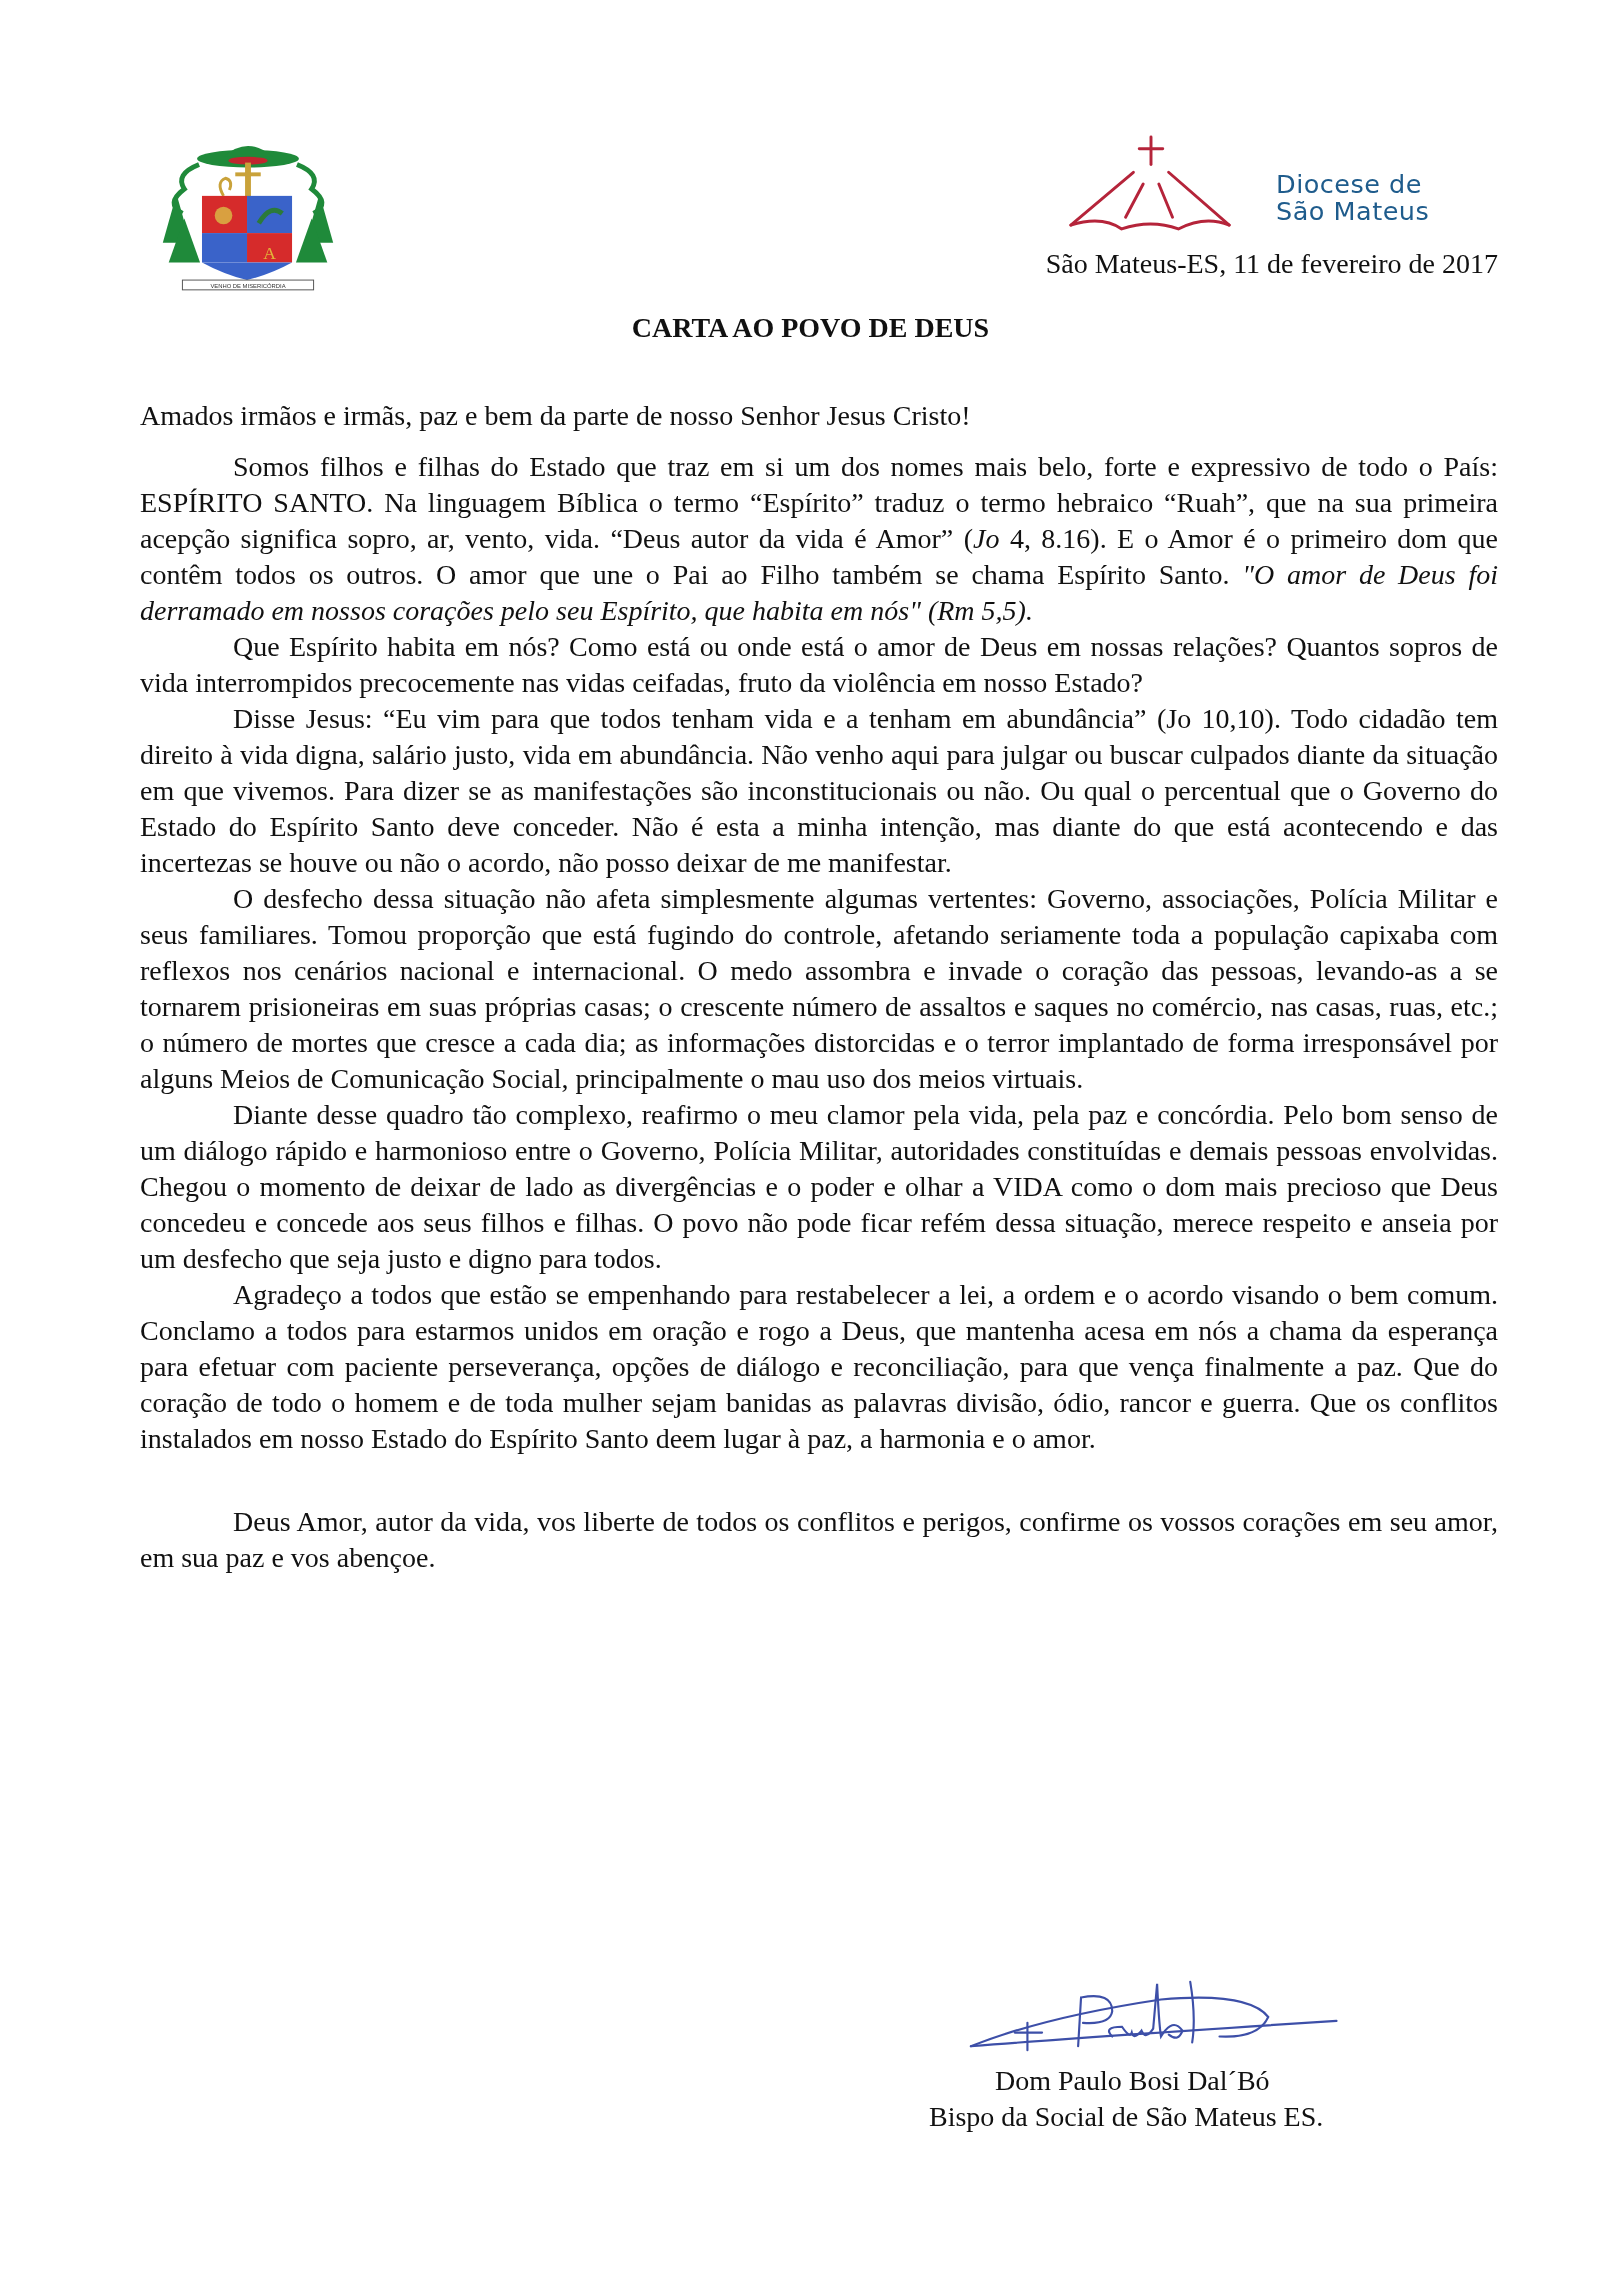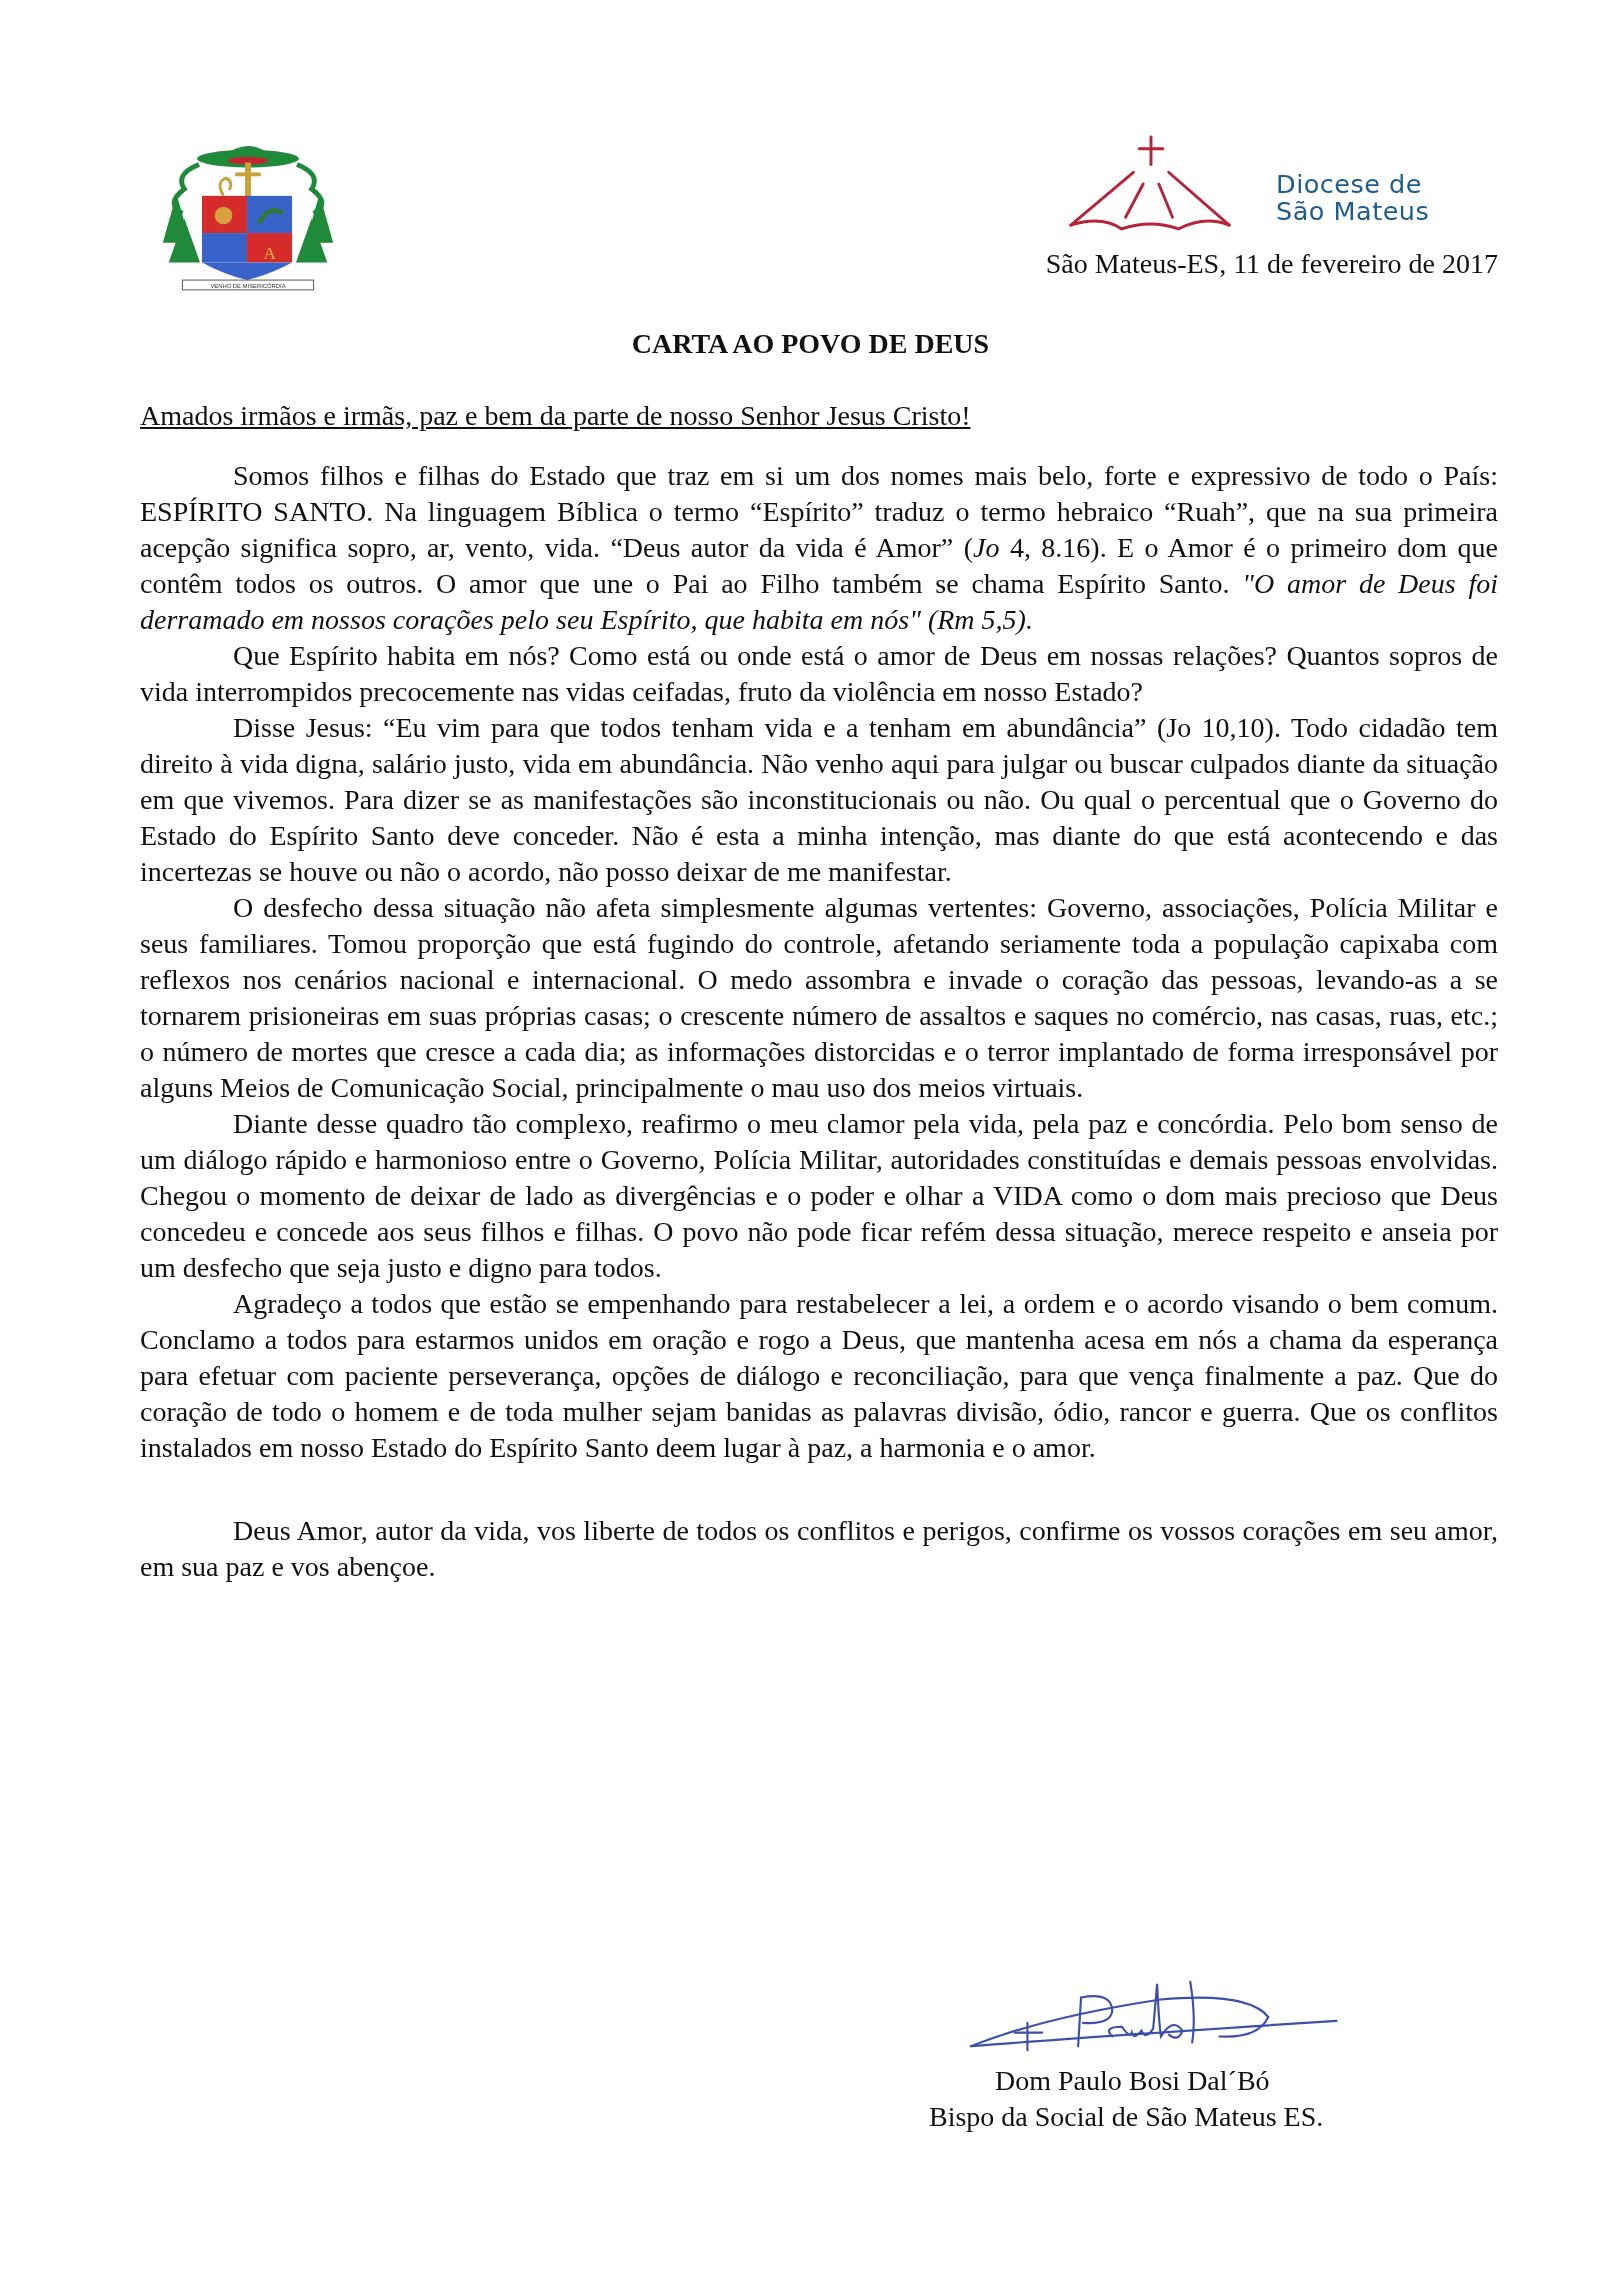--- a/index.html
+++ b/index.html
@@ -6,24 +6,24 @@
   body { width: 1621px; height: 2293px; position: relative; overflow: hidden;
          font-family: "Liberation Serif", "DejaVu Serif", serif; color: #111; }
   .page { position: absolute; left: 0; top: 0; width: 1621px; height: 2293px; }
 
   .coat { position: absolute; left: 155px; top: 135px; width: 186px; height: 157px; }
   .diocese-logo { position: absolute; left: 1063px; top: 135px; width: 412px; height: 98px; }
   .diocese-text { position: absolute; left: 1243px; top: 171px; font-family: "DejaVu Sans", "Liberation Sans", sans-serif;
                   color: #1f5c8c; font-size: 25.5px; line-height: 27.4px; letter-spacing: 0.5px; margin-left: 33px; }
 
   .date { position: absolute; right: 123px; top: 248px; font-size: 28px; text-align: right; }
-  .title { position: absolute; left: 0; width: 1621px; top: 328px; text-align: center; font-weight: bold; font-size: 28px; }
+  .title { position: absolute; left: 0; width: 1621px; top: 312px; text-align: center; font-weight: bold; font-size: 28px; }
 
   .body-text { position: absolute; left: 140px; width: 1358px; top: 398px; font-size: 28px; line-height: 36px; }
-  .greeting { margin: 0 0 24px 0; text-decoration: underline; }
+  .greeting { margin: 0 0 15px 0; }
   .para { margin: 0; text-align: justify; text-indent: 93px; }
   .para.gap { margin-top: 47px; }
   em { font-style: italic; }
 
   .signature { position: absolute; left: 965px; top: 1978px; width: 392px; height: 78px; }
   .signer { position: absolute; left: 0; width: 1621px; top: 2063px; font-size: 28px; line-height: 36px; }
   .signer .name { position: absolute; left: 995px; top: 0; white-space: nowrap; font-family: Liberation Serif, serif; }
   .signer .role { position: absolute; left: 929px; top: 36px; white-space: nowrap; }
 </style>
 </head>

